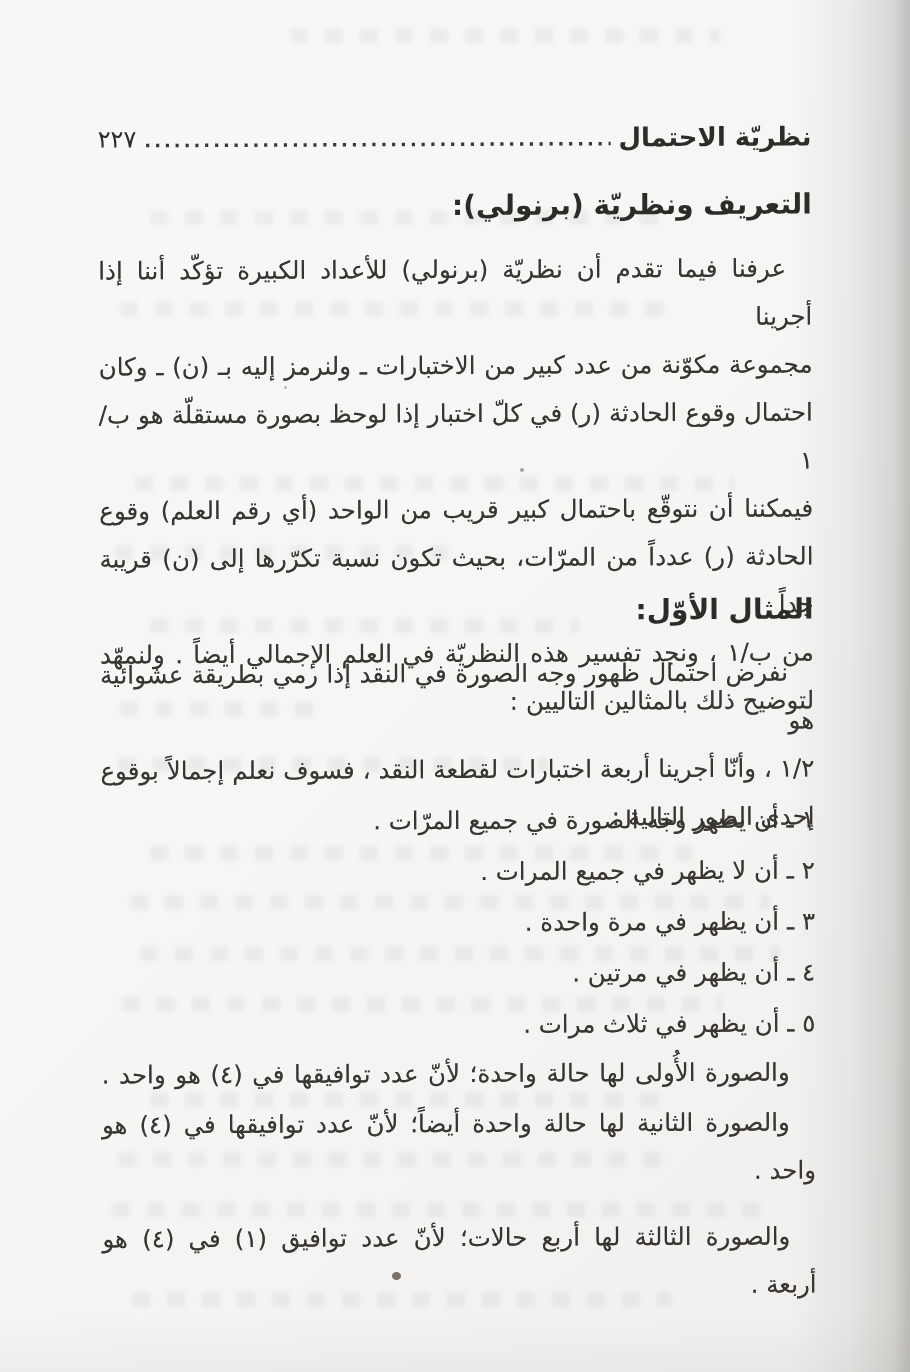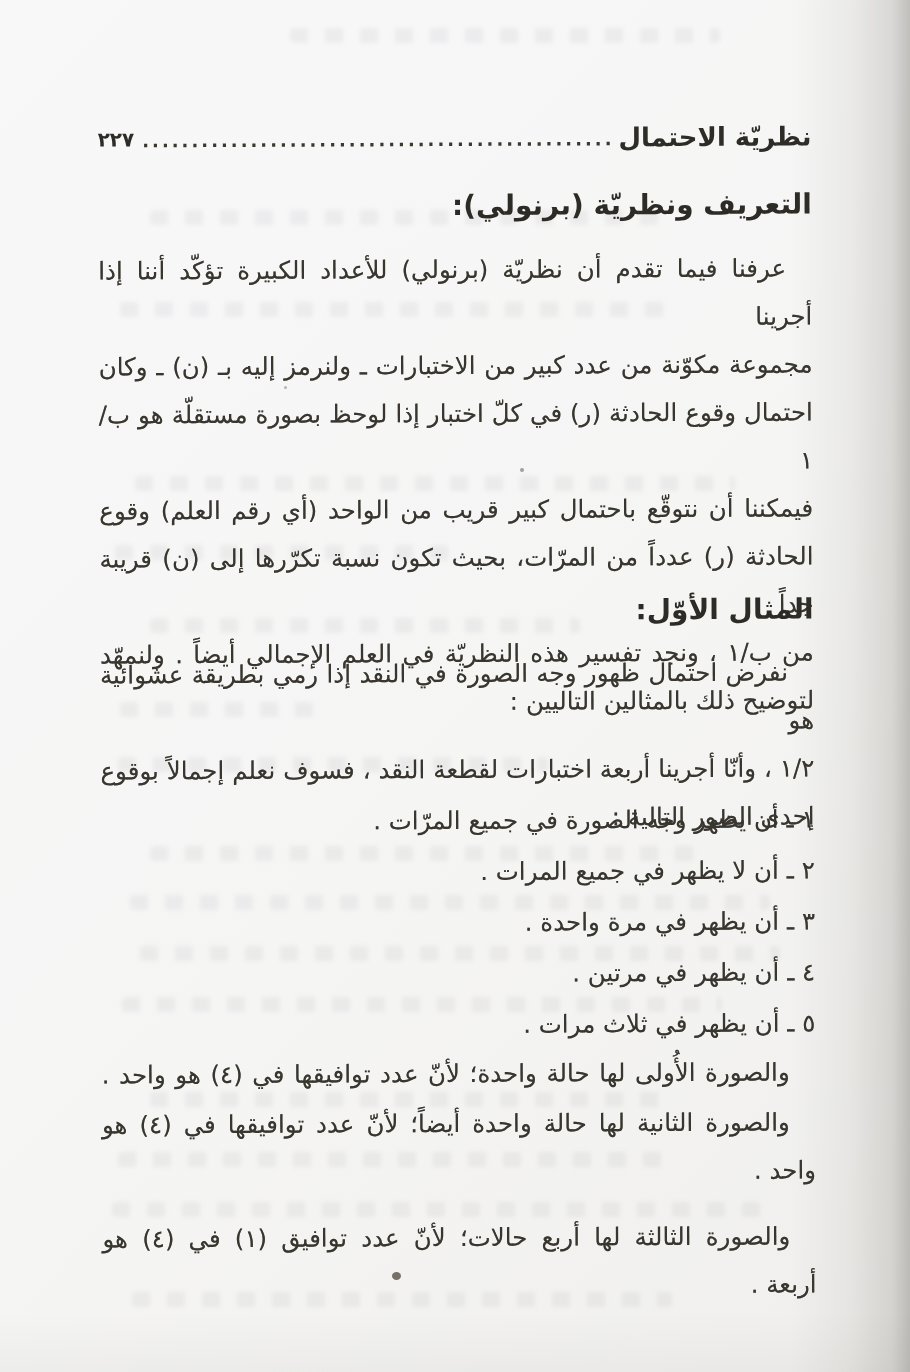--- a/index.html
+++ b/index.html
@@ -38,21 +38,21 @@
   .running-head {
     position:absolute; top:118px; left:0; width:100%; height:38px;
     display:flex; align-items:flex-end;
   }
   .rh-title { font-weight:bold; font-size:26px; line-height:36px; color:#2e2c27; white-space:nowrap; }
   .rh-dots {
     flex:1; overflow:hidden; white-space:nowrap; direction:ltr;
     font-weight:bold; font-size:18px; line-height:32px; letter-spacing:3px;
     margin:0 8px; color:#3a382f;
   }
-  .rh-num { font-weight:bold; font-size:20px; line-height:36px; color:#2e2c27; white-space:nowrap; }
+  .rh-num { font-weight:normal; font-size:24px; line-height:36px; color:#2e2c27; white-space:nowrap; }
 
   .sec-heading {
     position:absolute; right:0; font-weight:bold; font-size:28px; color:#2d2b26;
     text-align:right; white-space:nowrap;
   }
   .h-def   { top:189px; }
   .h-ex    { top:594px; }
 
   .blk { position:absolute; right:0; width:100%; }
   .p-def   { top:246px; }

